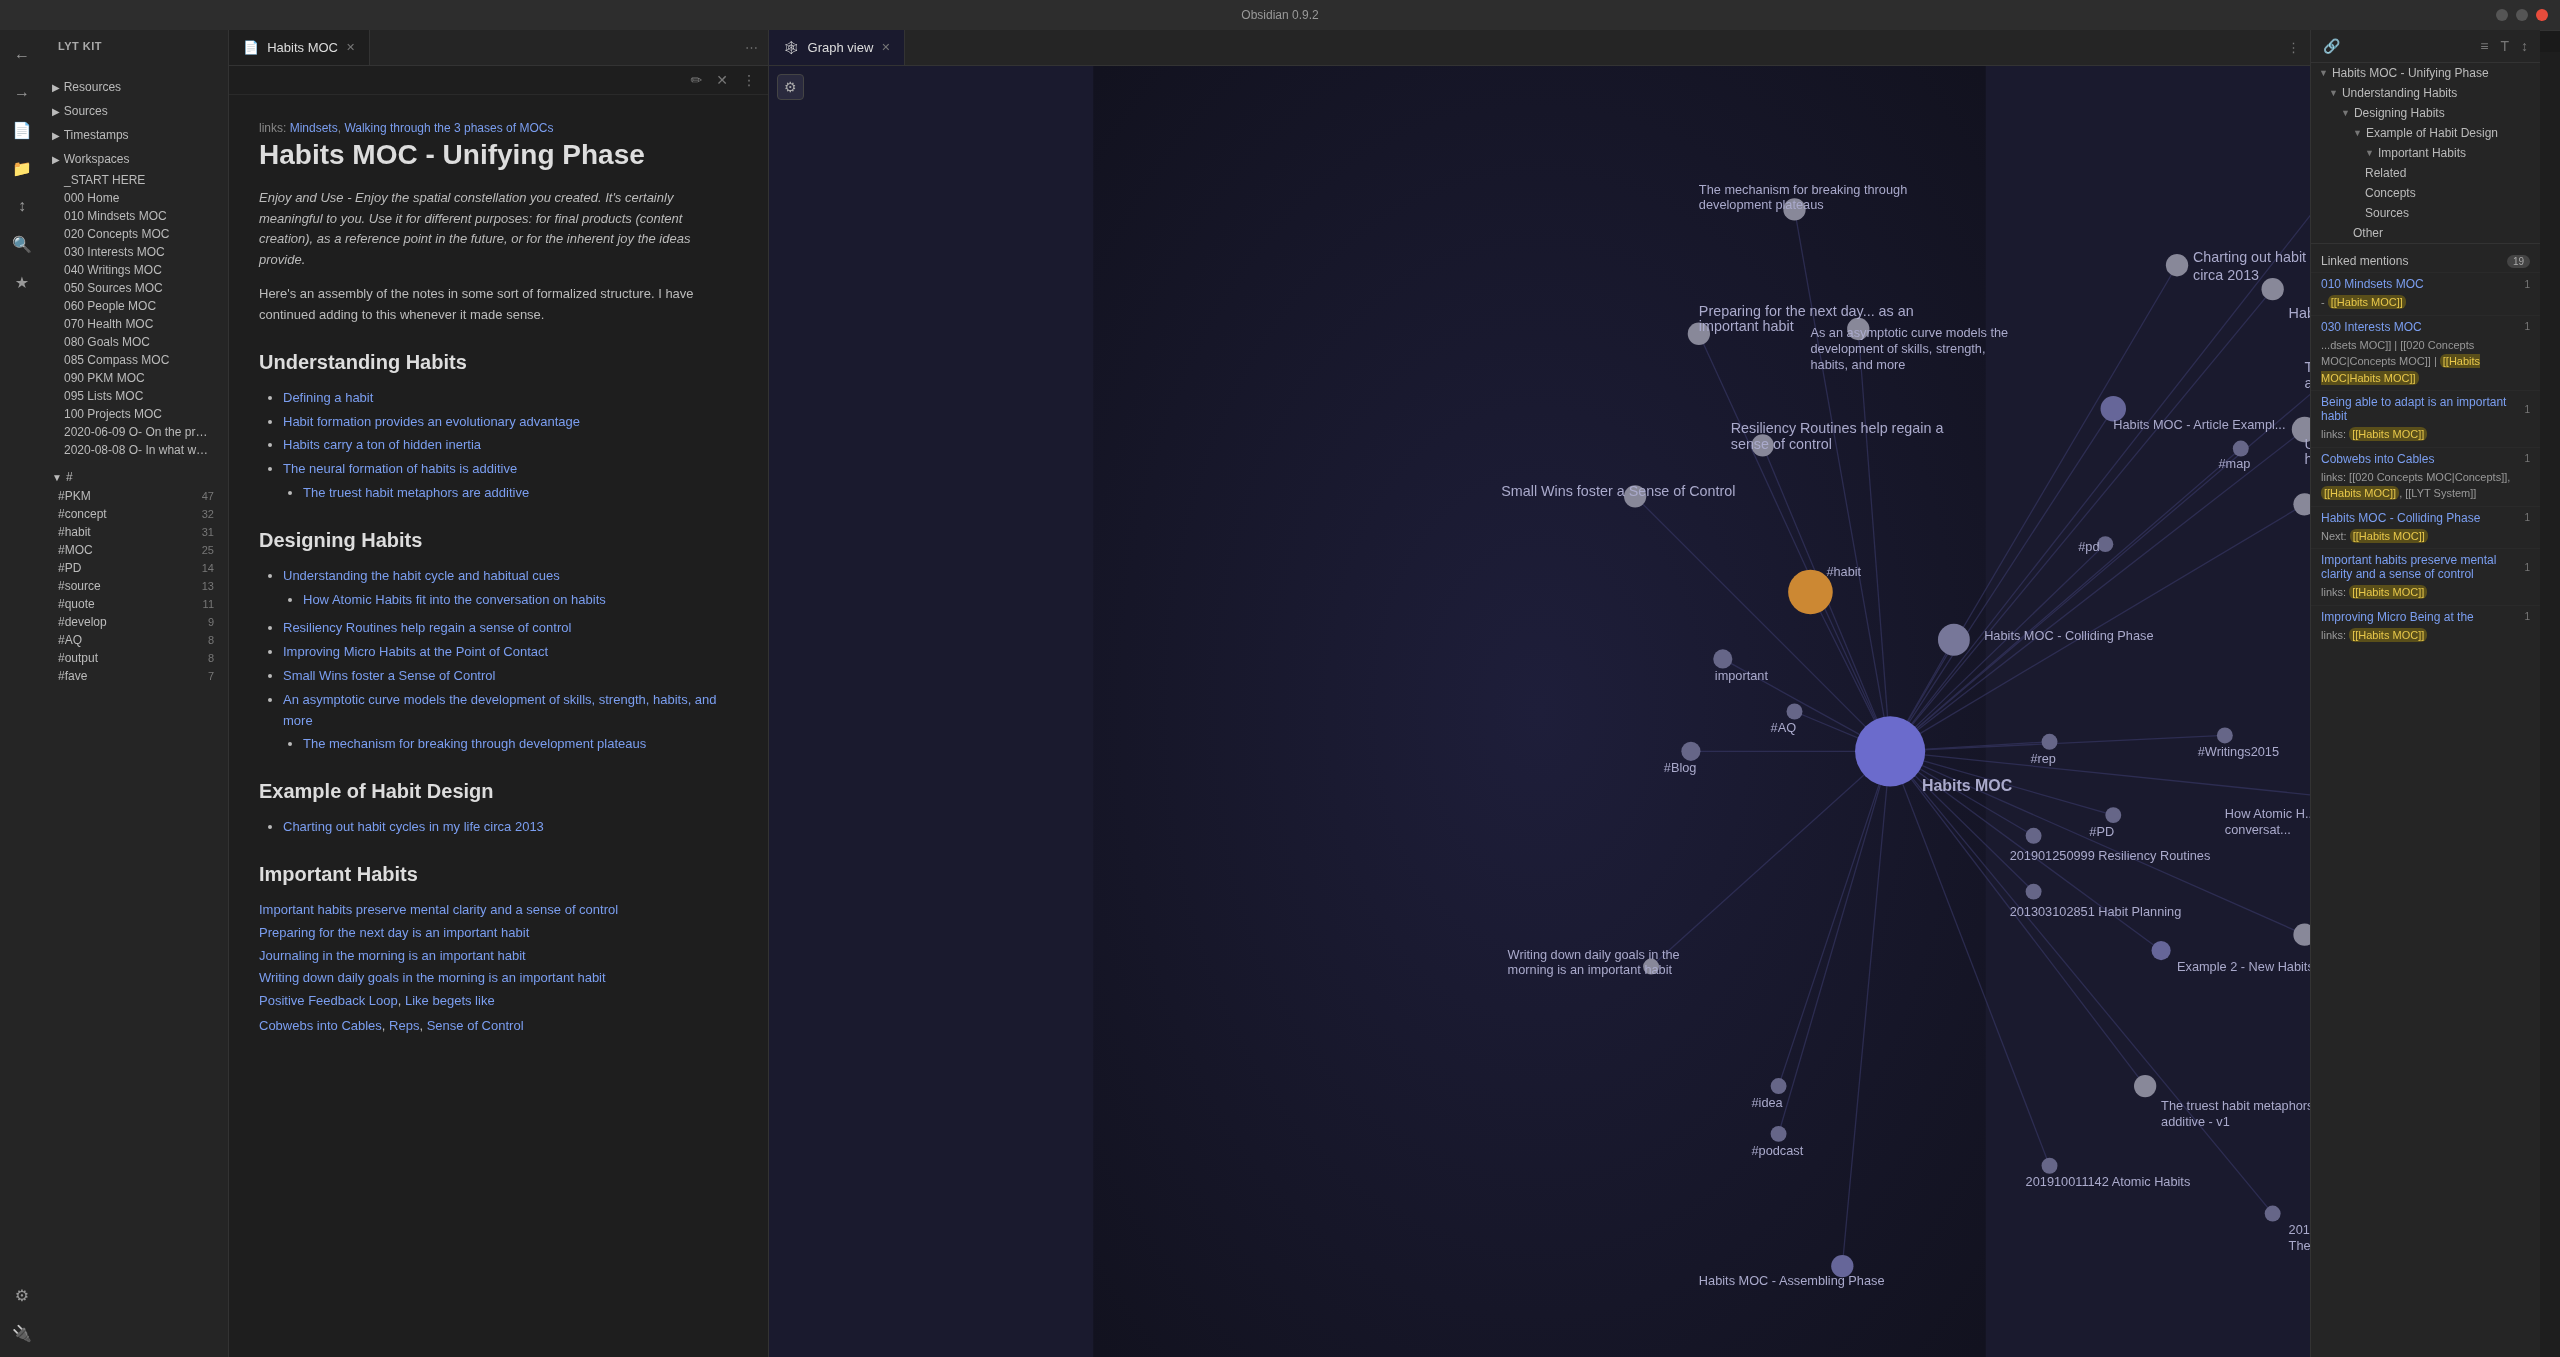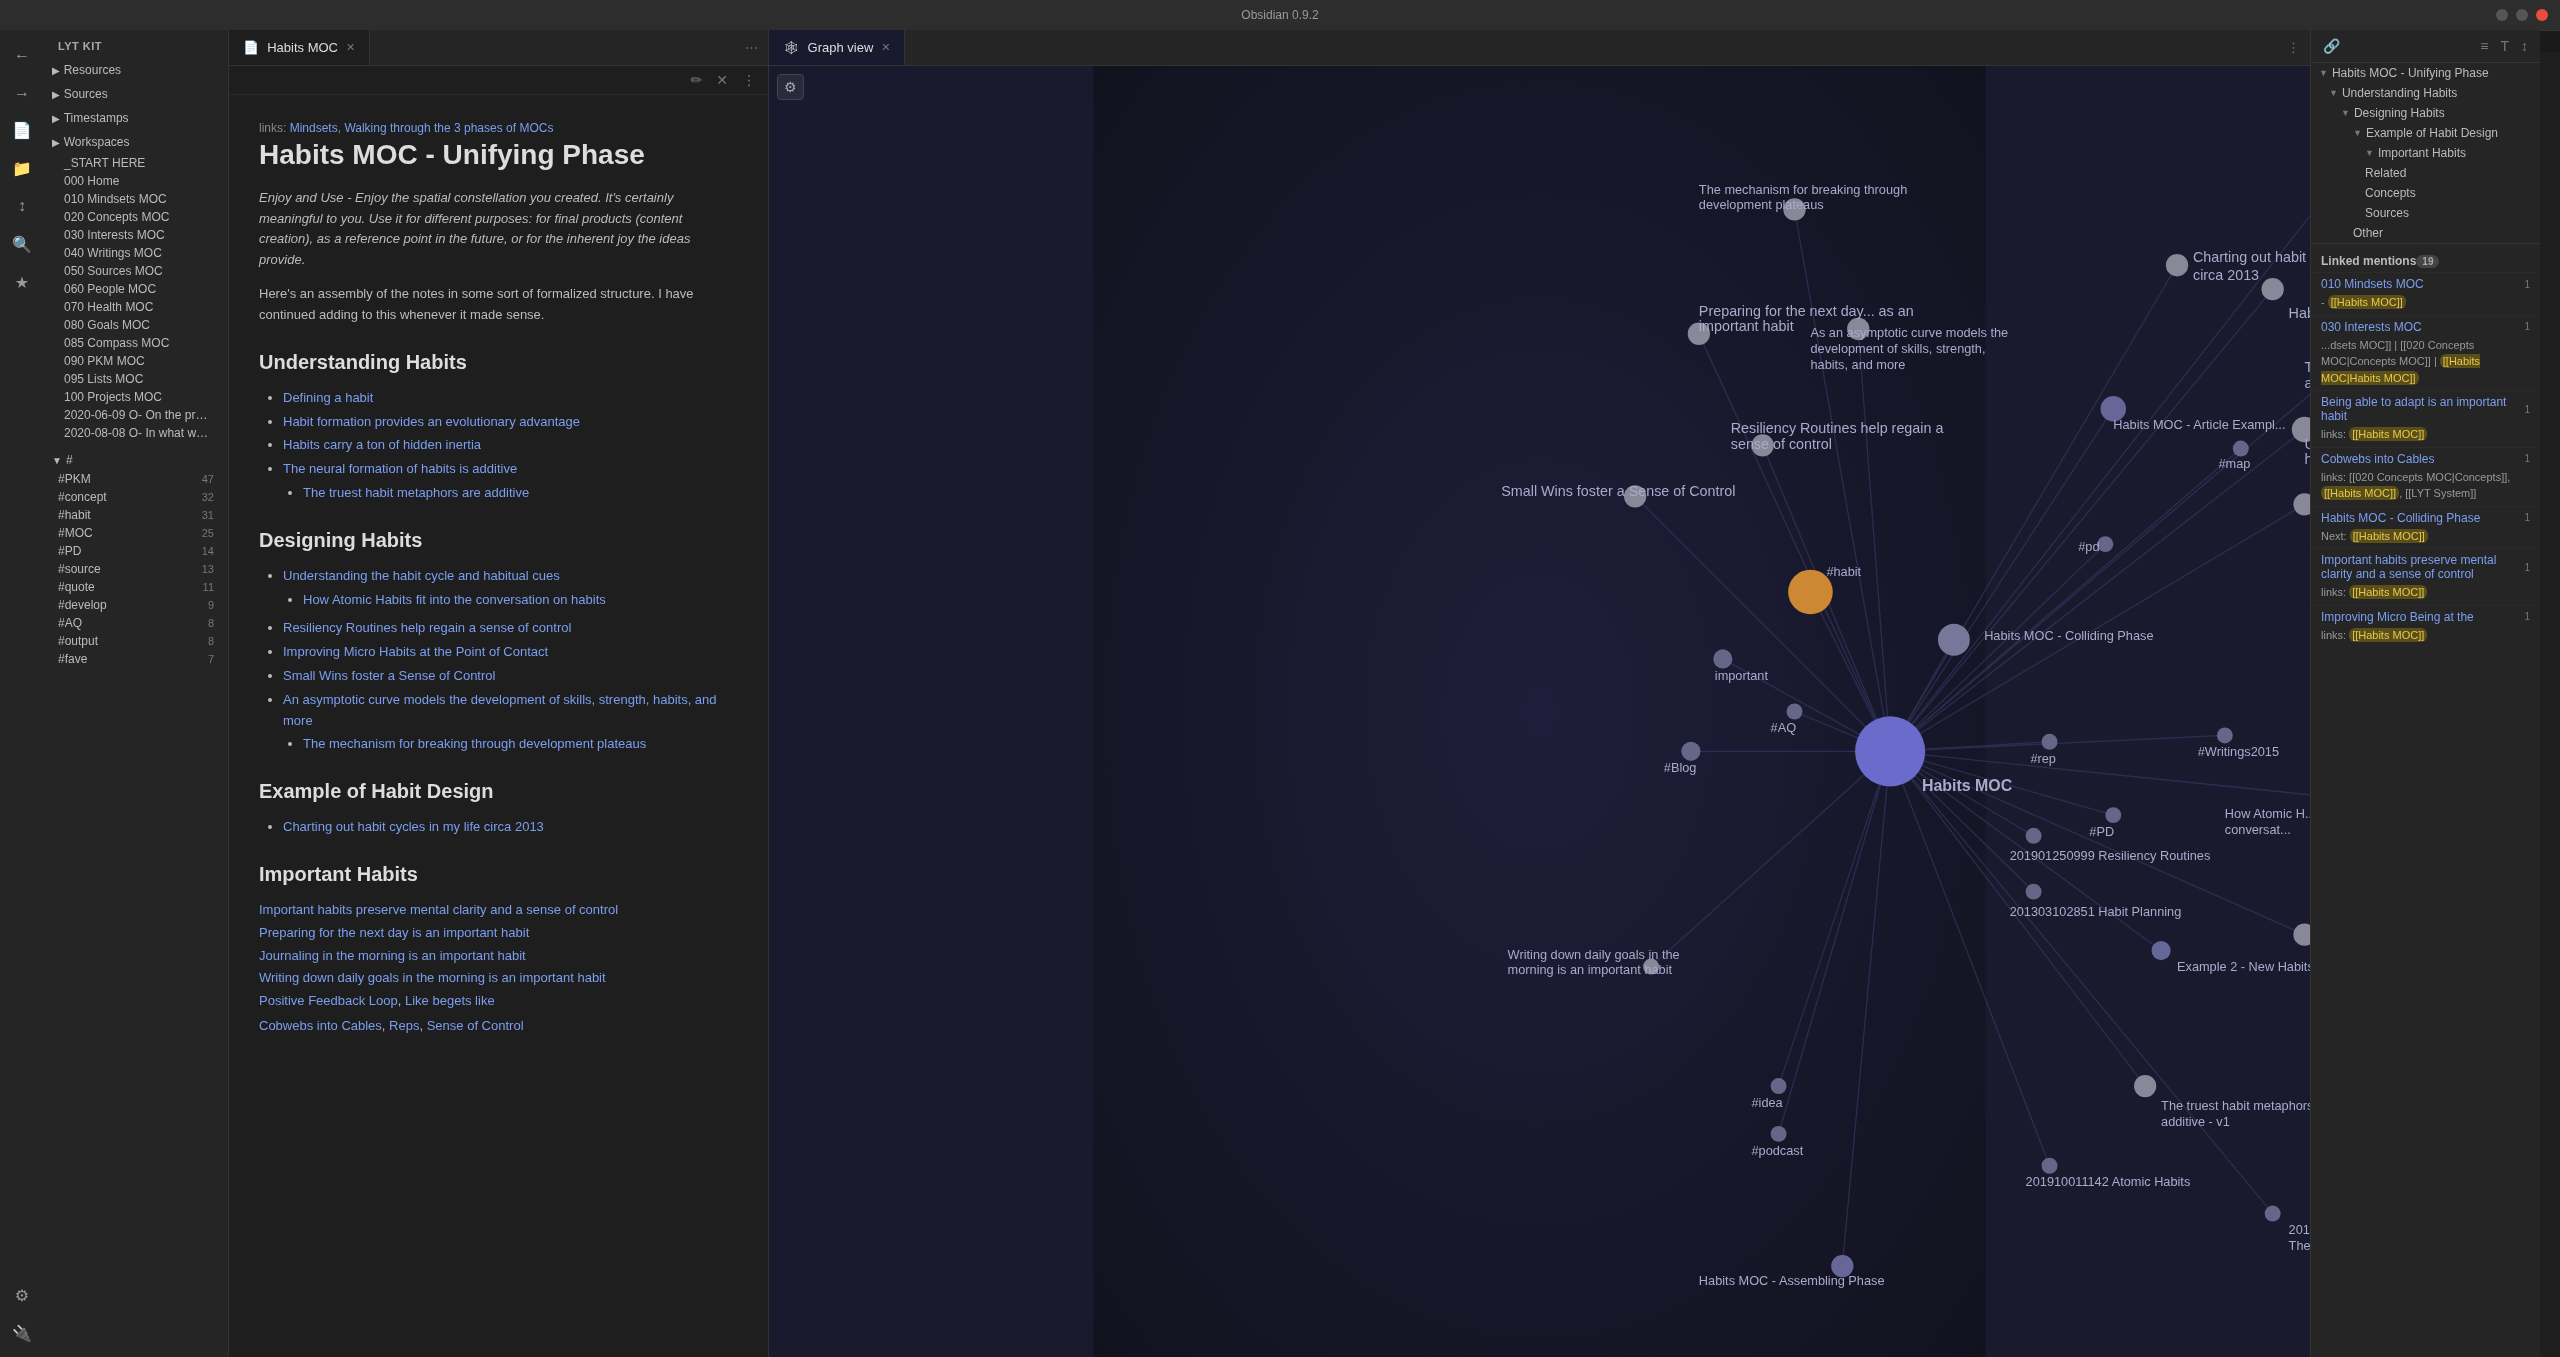--- a/index.html
+++ b/index.html
@@ -69,20 +69,21 @@
 
     
     .left-sidebar {
       width: 185px;
       background: #252525;
       border-right: 1px solid #333;
       display: flex;
       flex-direction: column;
       overflow: hidden;
       flex-shrink: 0;
+      gap: 17px;
     }
     .sidebar-header {
       padding: 10px 14px 6px;
       font-size: 11px;
       font-weight: 600;
       color: #aaa;
       letter-spacing: 0.5px;
       text-transform: uppercase;
     }
     .sidebar-nav {
@@ -387,26 +388,26 @@
     .tree-label { font-size: 12px; }
 
     
     .linked-section {
       padding: 6px 0;
       border-top: 1px solid #333;
     }
     .linked-section-header {
       display: flex;
       align-items: center;
-      justify-content: flex-start;
+      justify-content: space-between;
       padding: 4px 10px;
       cursor: pointer;
       color: #bbb;
       font-size: 12px;
-      font-weight: 700;
+      font-weight: 400;
     }
     .linked-count {
       background: #444;
       border-radius: 8px;
       padding: 1px 6px;
       font-size: 10px;
       color: #aaa;
     }
     .mention-entry {
       padding: 4px 10px;

